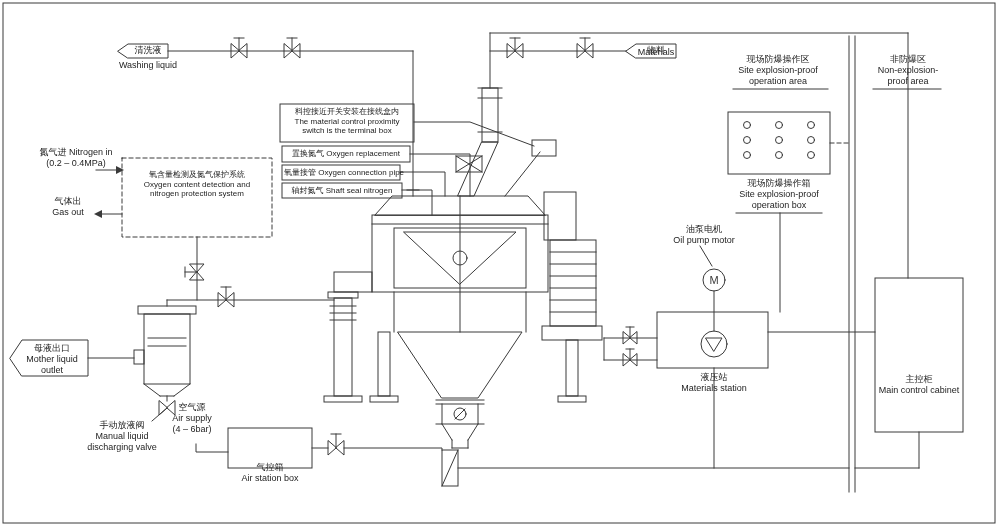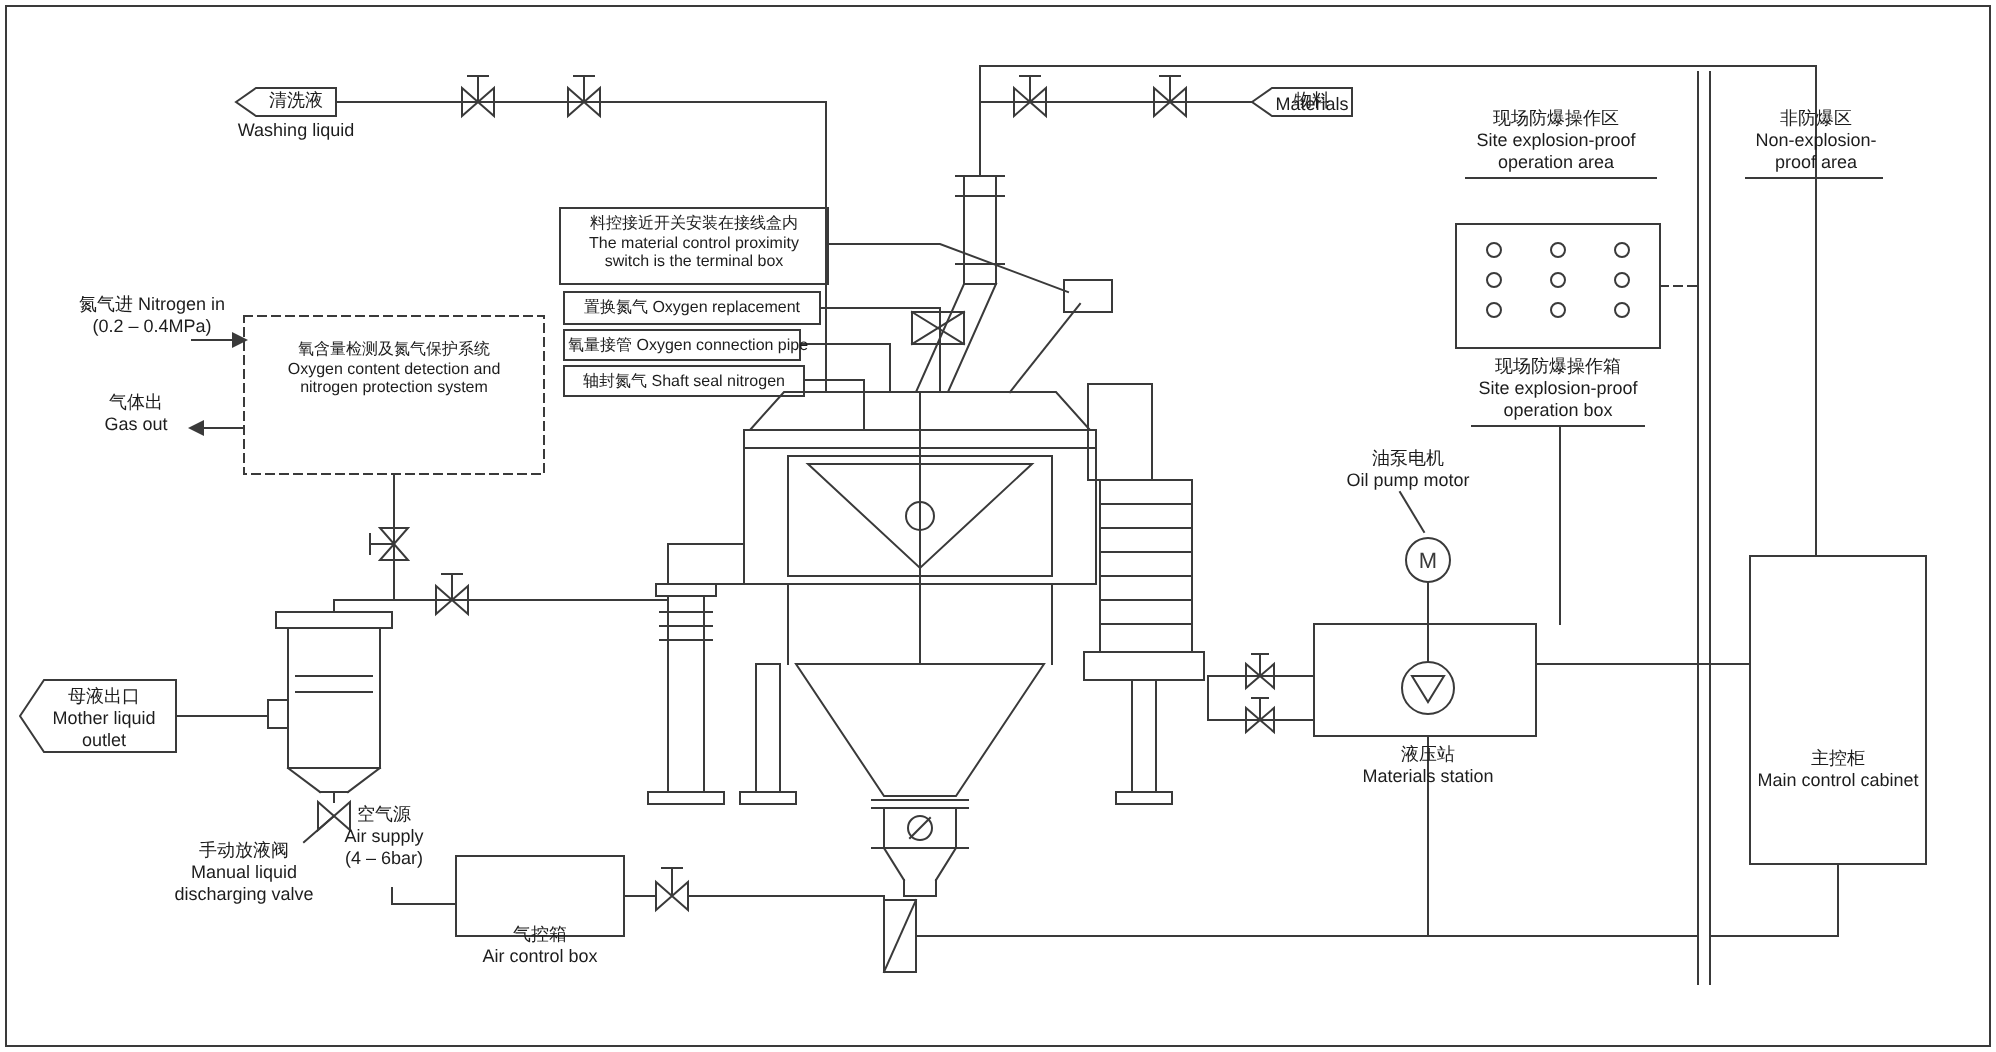--- a/index.html
+++ b/index.html
@@ -339,17 +339,17 @@
 </div>
 
 <div class="lbl" style="left:158px;top:402px;width:68px;">
   <div>空气源</div>
   <div>Air supply</div>
   <div>(4 – 6bar)</div>
 </div>
 
 <div class="lbl" style="left:230px;top:462px;width:80px;">
   <div>气控箱</div>
-  <div>Air control box</div>
+  <div>Air station box</div>
 </div>
 
 
 </div>
 
 </body></html>

